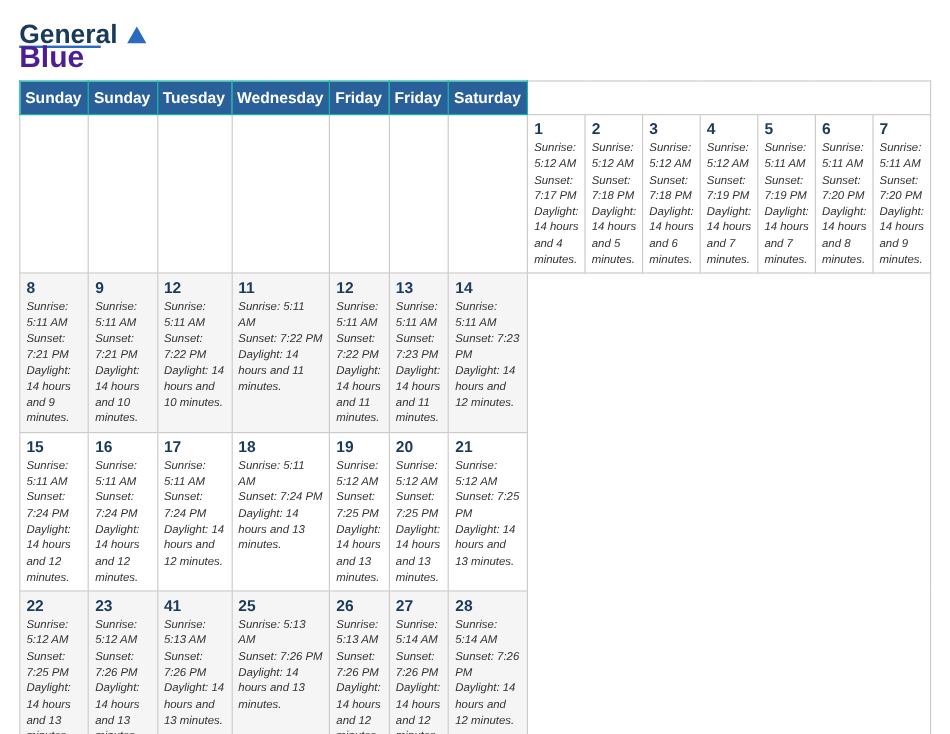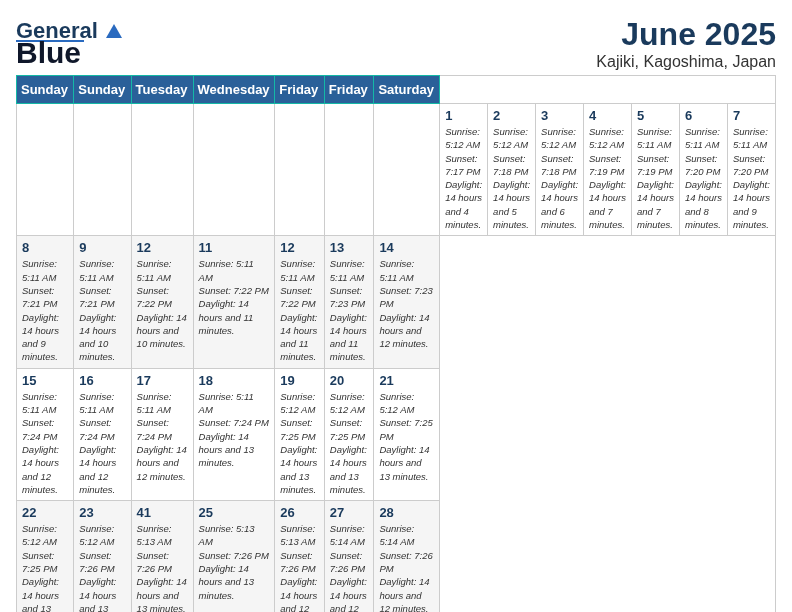--- a/index.html
+++ b/index.html
@@ -85,25 +85,21 @@
   <div class="logo">
     <div style="display:flex; align-items:center;">
       <span style="font-size:22px; font-weight:bold; color:#1a3a5c;">General</span>
       <svg width="22" height="22" viewBox="0 0 22 22" style="margin-left:2px;">
         <polygon points="6,18 14,4 22,18" fill="#2a6abf"></polygon>
       </svg>
     </div>
     <div style="display:flex; align-items:center; margin-top:-4px;">
       <div style="width:68px; height:2px; background:#2a6abf; margin-right:0;"></div>
     </div>
-    <span style="font-size:30px; font-weight:bold; color:#0f172a; margin-top:-6px;">Blue</span>
-  </div>
-  <div class="title-block">
-    <h1>June 2025</h1>
-    <h2>Kajiki, Kagoshima, Japan</h2>
+    <span style="font-size:25px; font-weight:bold; color:#4c1d95; margin-top:-6px;">Blue</span>
   </div>
 </div>
 
 <table class="calendar">
   <thead>
     <tr>
       <th>Sunday</th>
       <th>Sunday</th>
       <th>Tuesday</th>
       <th>Wednesday</th>

